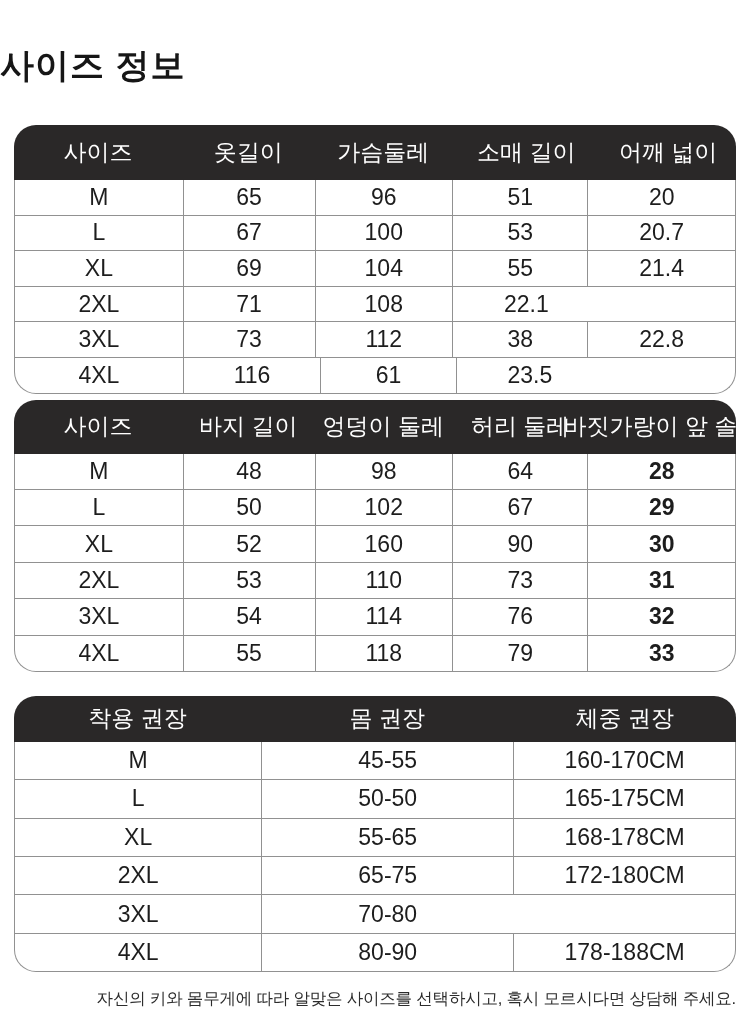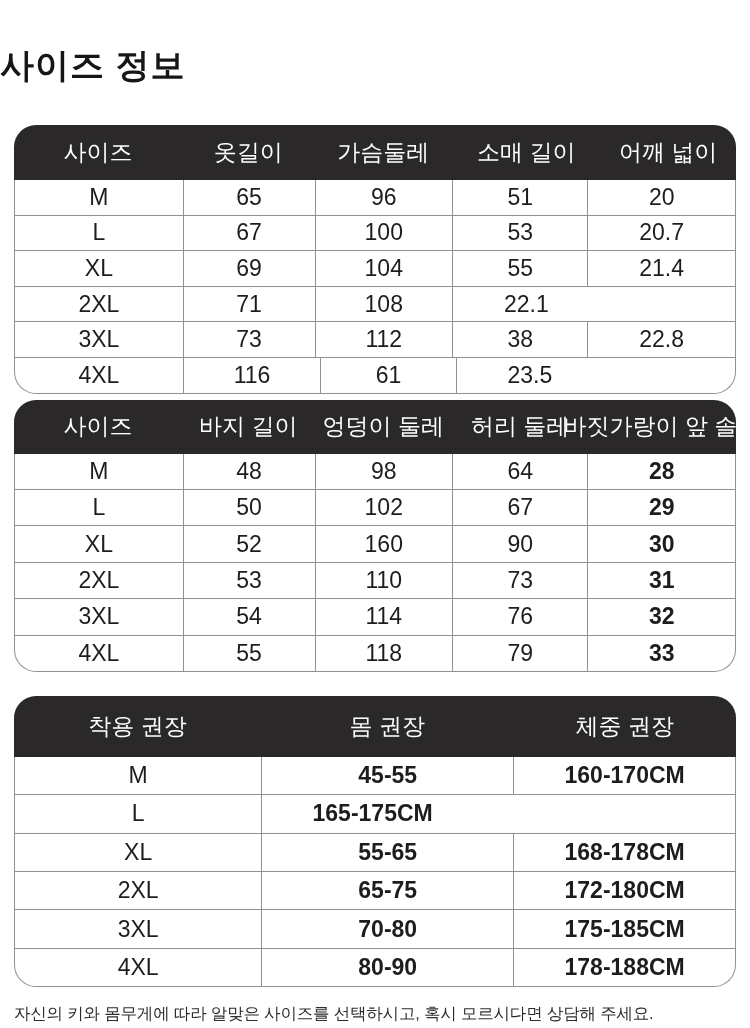--- a/index.html
+++ b/index.html
@@ -34,21 +34,21 @@
   .size-table.gap-large{margin-top:24px;}
   .t-head{
     display:flex;
     align-items:center;
     background:var(--header-bg);
     border-radius:22px 22px 0 0;
     color:var(--header-text);
   }
   .t-head-tall{height:55px;}
   .t-head-mid{height:54px;}
-  .t-head-short{height:61px;}
+  .t-head-short{height:46px;}
   .hcell{
     display:flex;align-items:center;justify-content:center;
     font-size:23px;font-weight:500;
     white-space:nowrap;
     height:100%;
   }
   .t-body{
     border:1px solid var(--grid);
     border-top:none;
     border-radius:0 0 22px 22px;
@@ -73,24 +73,24 @@
   .cols5 .c2{width:19.1%;}
   .cols5 .c3{width:18.8%;}
   .cols5 .c4{width:20.5%;}
   
   .cols3 .c0{width:34.2%;}
   .cols3 .c1{width:35.0%;}
   .cols3 .c2{width:30.8%;}
   
   .bold-last-col .tcell.c4{font-weight:700;}
   .bold-ranges .tcell.c1,
-  .bold-ranges .tcell.c2{font-weight:700;}
+  .bold-ranges .tcell.c2{font-weight:400;}
   .footnote{
     margin-top:16px;
-    text-align:left;
+    text-align:right;
     font-size:16.5px;
     font-weight:500;
     color:#2c2c2c;
     letter-spacing:-0.2px;
   }
 </style>
 </head>
 <body>
 
 <h1 class="page-title">사이즈 정보</h1>
@@ -210,36 +210,36 @@
         <div class="hcell c2">체중 권장</div>
       </div>
     <div class="t-body row-h3">
         <div class="trow">
           <div class="tcell c0">M</div>
           <div class="tcell c1">45-55</div>
           <div class="tcell c2">160-170CM</div>
         </div>
         <div class="trow">
           <div class="tcell c0">L</div>
+          <div class="tcell c1">50-50</div>
           <div class="tcell c2">165-175CM</div>
         </div>
         <div class="trow">
           <div class="tcell c0">XL</div>
           <div class="tcell c1">55-65</div>
           <div class="tcell c2">168-178CM</div>
         </div>
         <div class="trow">
           <div class="tcell c0">2XL</div>
           <div class="tcell c1">65-75</div>
           <div class="tcell c2">172-180CM</div>
         </div>
         <div class="trow">
           <div class="tcell c0">3XL</div>
           <div class="tcell c1">70-80</div>
-          <div class="tcell c2">175-185CM</div>
         </div>
         <div class="trow">
           <div class="tcell c0">4XL</div>
           <div class="tcell c1">80-90</div>
           <div class="tcell c2">178-188CM</div>
         </div>
       </div>
   </div>
 
   <p class="footnote">자신의 키와 몸무게에 따라 알맞은 사이즈를 선택하시고, 혹시 모르시다면 상담해 주세요.</p>

